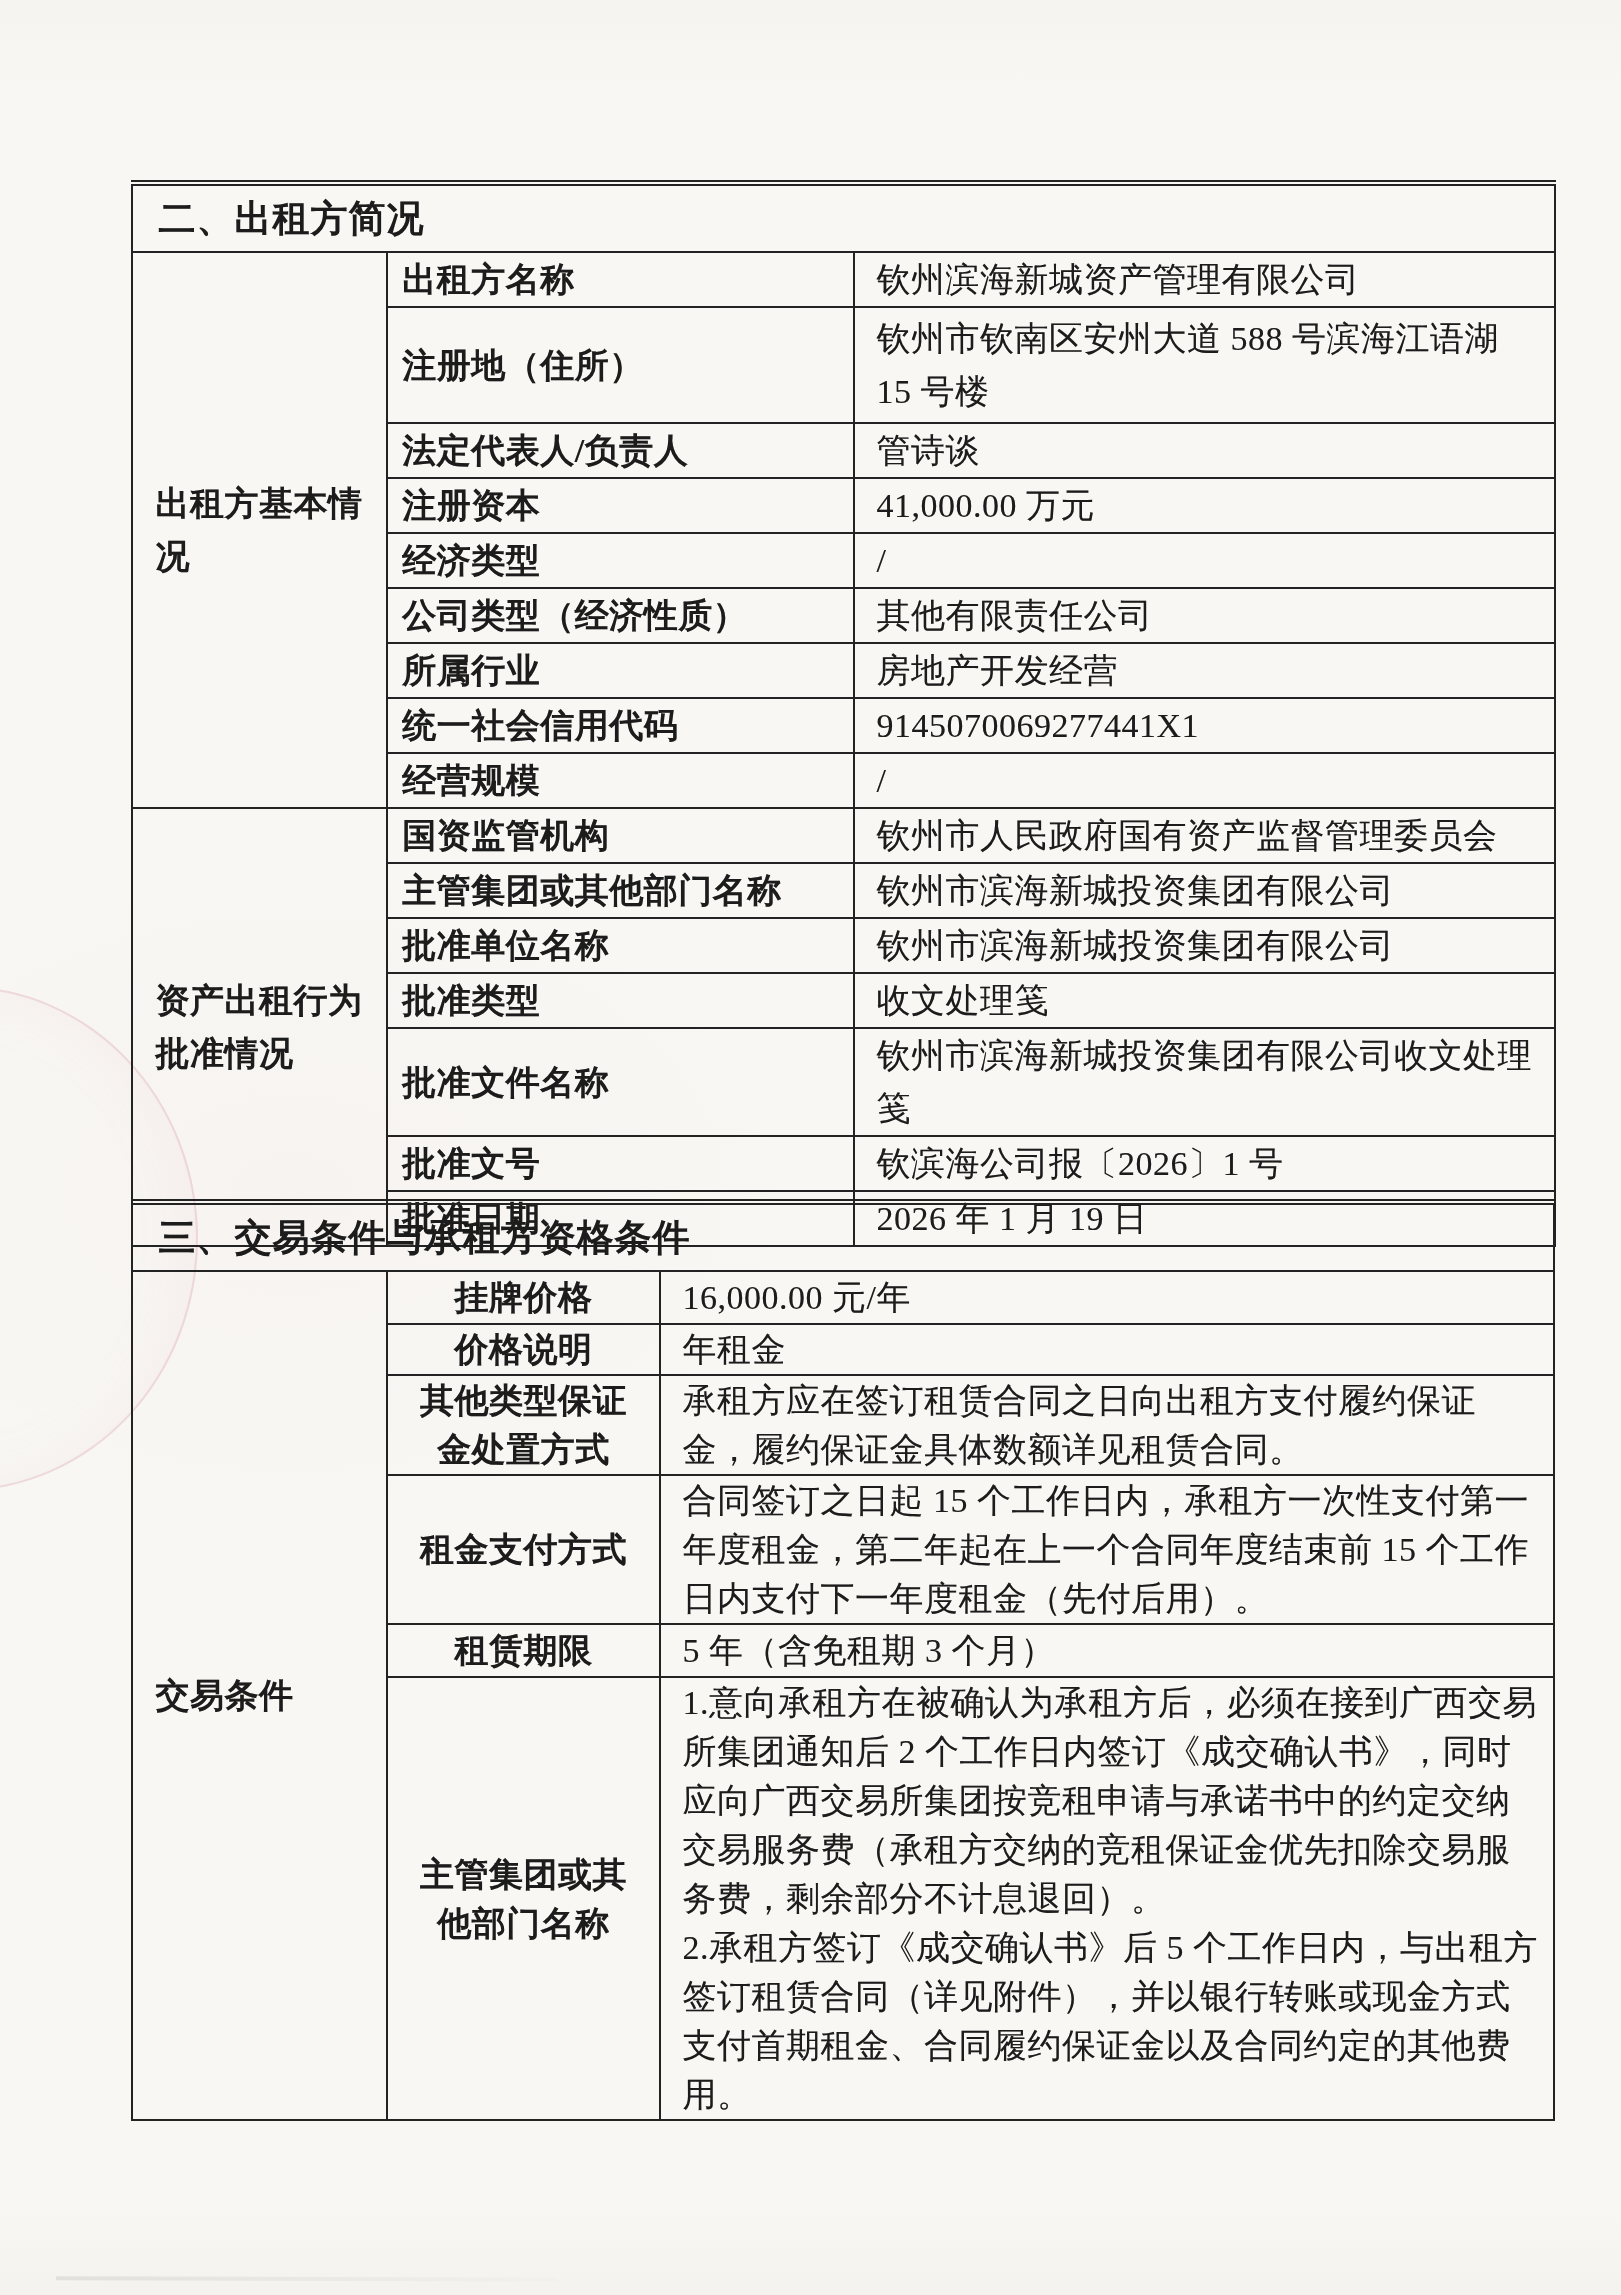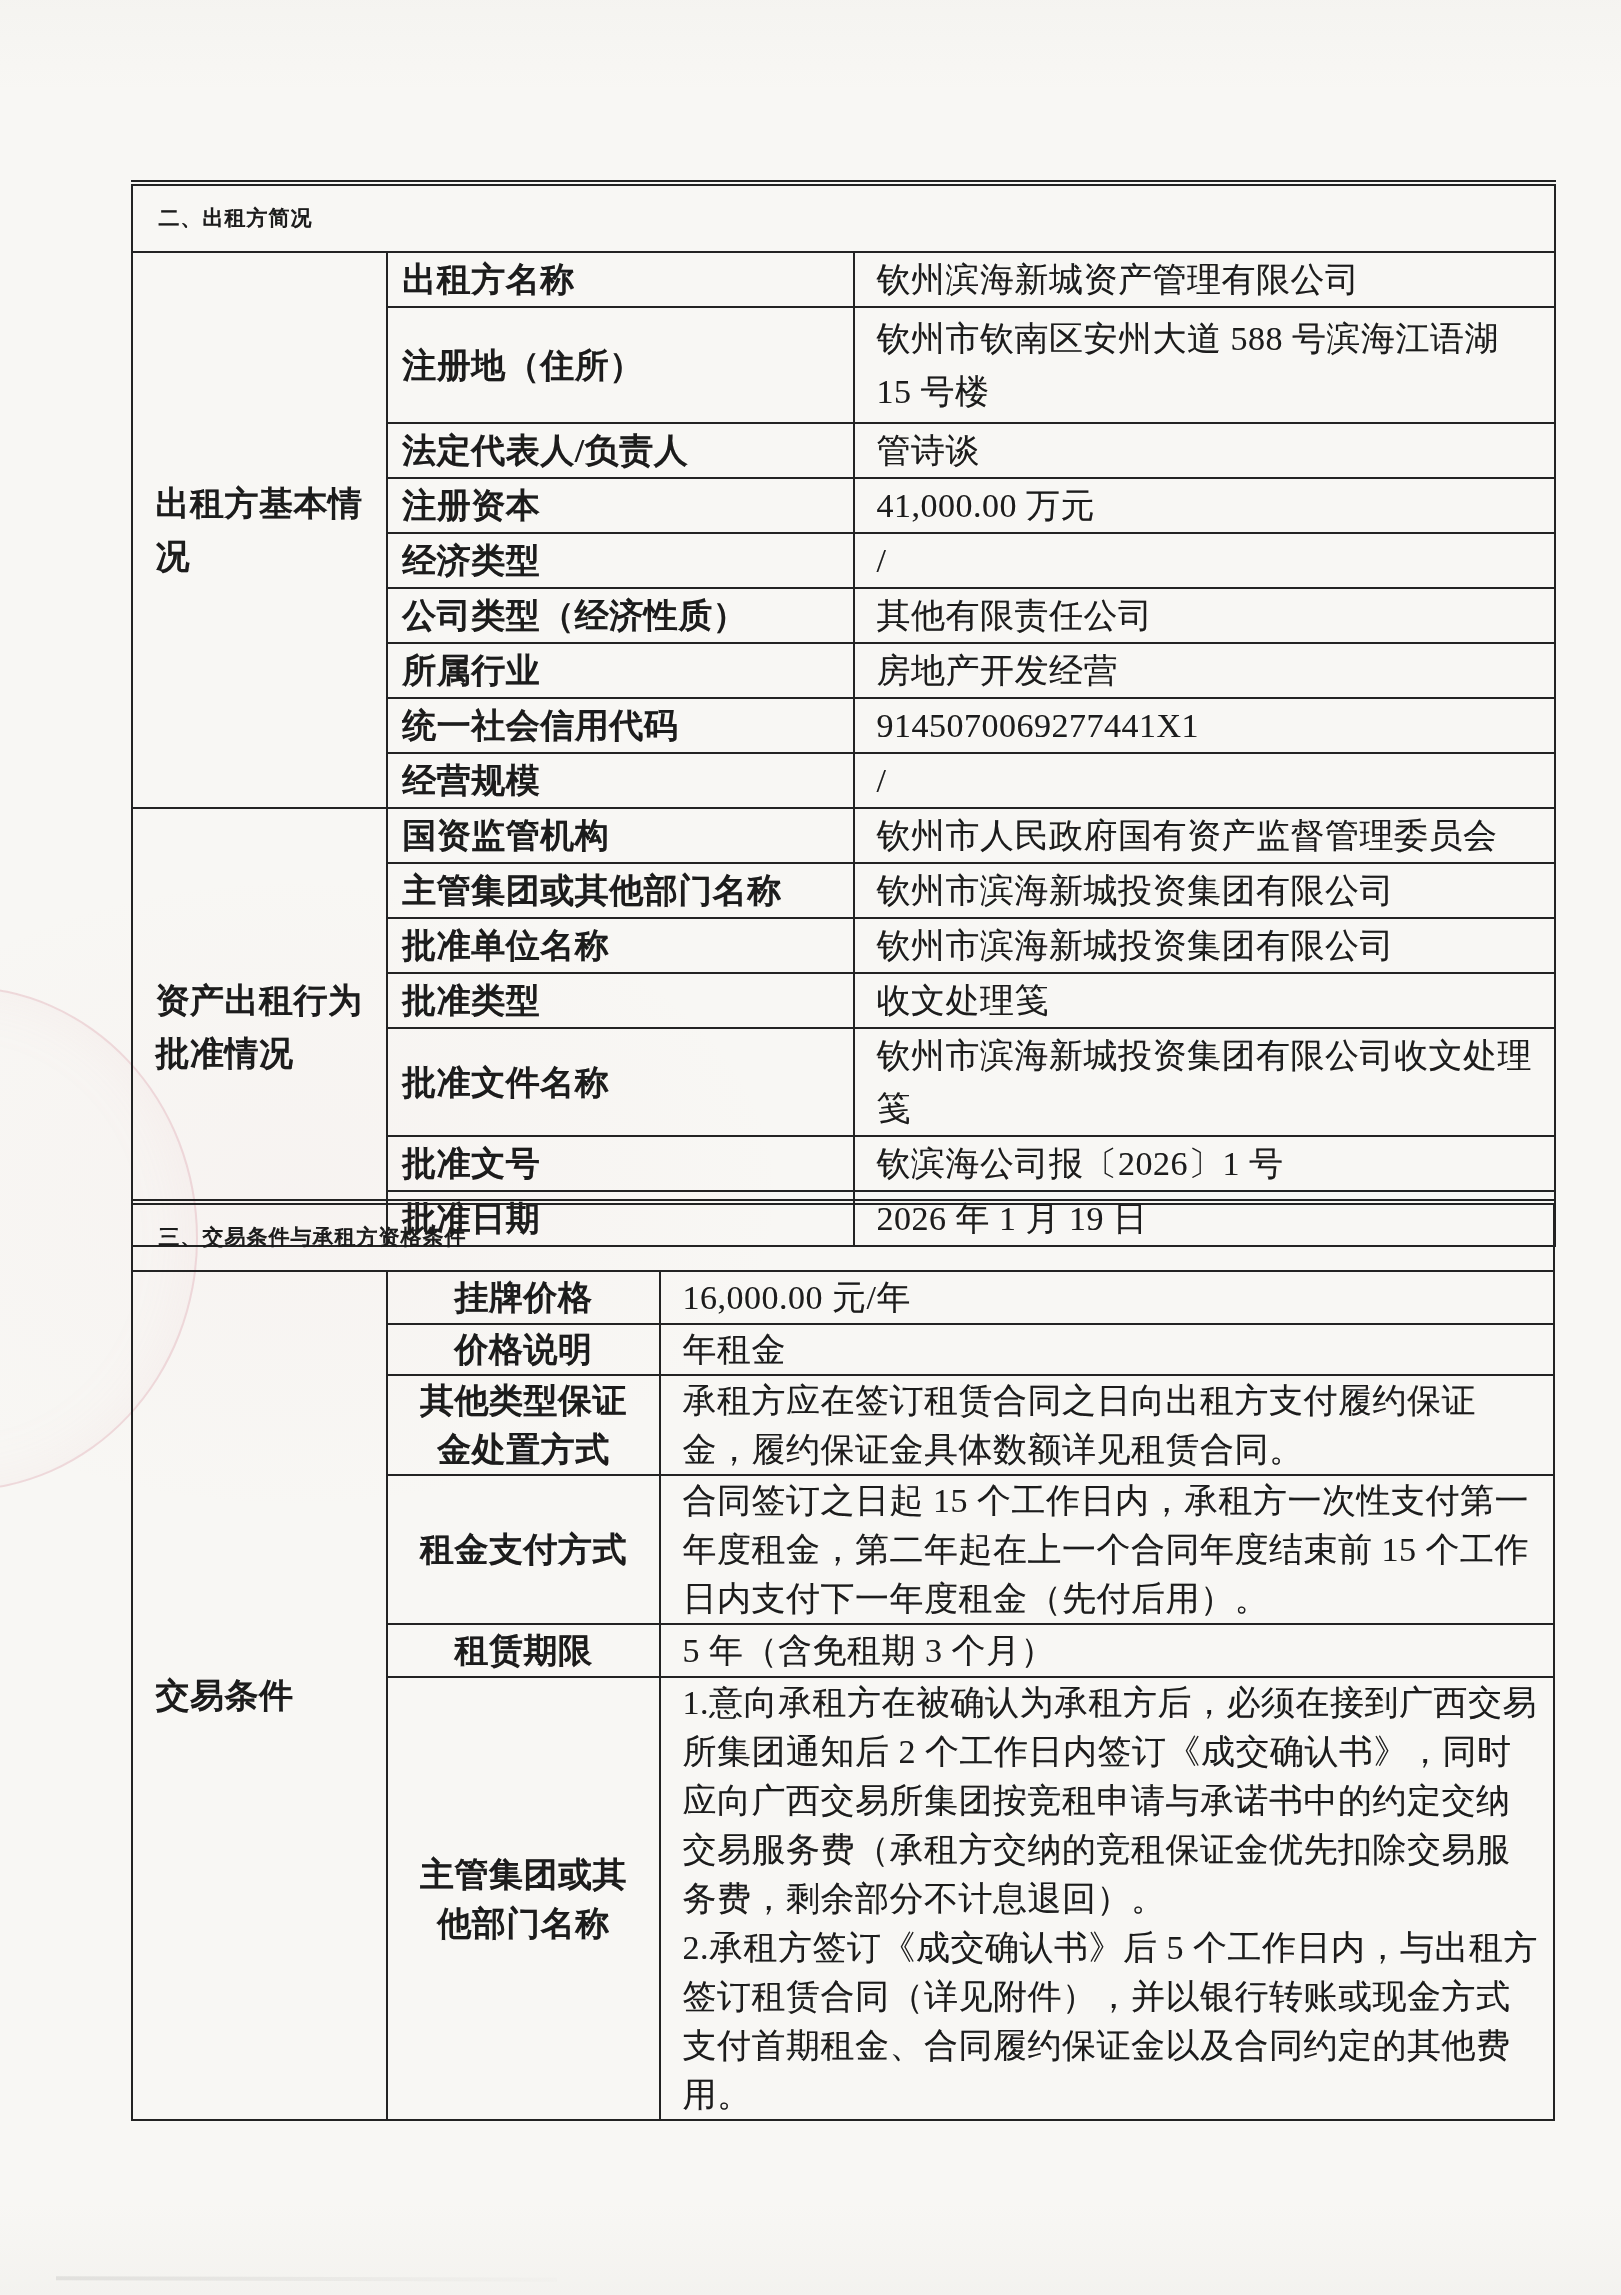--- a/index.html
+++ b/index.html
@@ -40,21 +40,21 @@
   td{
     border:2px solid #232323;
     vertical-align:middle;
     font-size:34px;
     line-height:53px;
     letter-spacing:0.5px;
     text-shadow:0 0 0.5px rgba(20,20,20,0.35);
     overflow:hidden;
   }
   tr.hdr td{
-    font-weight:700;font-size:21px;height:65px;
+    font-weight:700;font-size:37px;height:65px;
     padding:0 15.3px 0 25.6px;letter-spacing:1px;
   }
   td.g{font-weight:600;padding:0 19.4px 0 22.5px;}
   td.f{font-weight:600;padding:0 10.2px 0 14.3px;}
   td.v{font-weight:400;padding:0 13.3px 0 21.5px;}
   .rh1{height:53px;}
   .rh2{height:116px;}
   
   #conditions-table td{line-height:49px;margin-left:8px;}
   #conditions-table td.f{text-align:center;padding:0 30px;}

